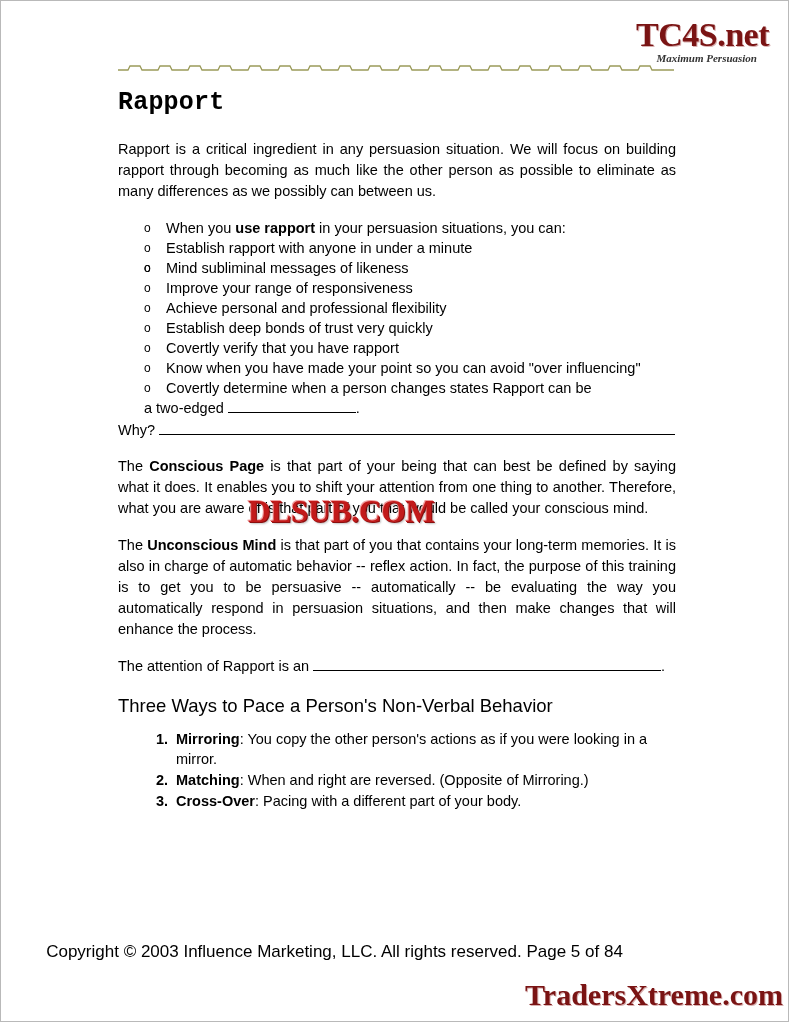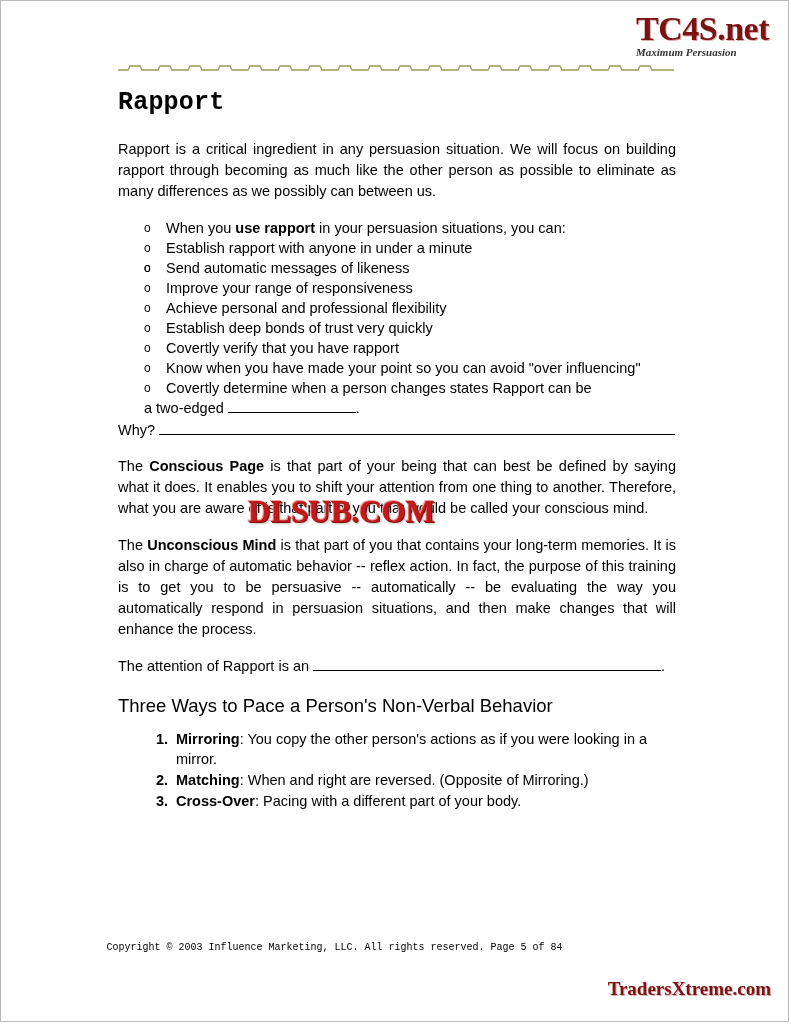--- a/index.html
+++ b/index.html
@@ -20,22 +20,23 @@
     left: 0; top: 0;
     width: 789px;
     height: 1022px;
     border: 1px solid #b9b9b9;
     box-sizing: border-box;
     pointer-events: none;
   }
   
   .header {
     position: absolute;
-    top: 10px;
+    top: 16px;
     right: 22px;
+    text-align: right;
   }
   .brand-logo {
     font-family: "Liberation Serif", serif;
     font-size: 34px;
     font-weight: bold;
     color: #7a1414;
     letter-spacing: -0.5px;
     line-height: 38px;
     text-shadow: 1px 1px 0 #d8b0b0;
   }
@@ -159,29 +160,29 @@
     padding: 2px 6px;
     border-radius: 2px;
   }
   
   .footer-copyright {
     position: absolute;
     left: 0;
     top: 942px;
     width: 669px;
     text-align: center;
-    font-family: Liberation Mono, monospace;
-    font-size: 10px;
+    font-family: Liberation Sans, sans-serif;
+    font-size: 17px;
   }
   .footer-brand {
     position: absolute;
-    right: 20px;
+    right: 8px;
     top: 978px;
     font-family: "Liberation Serif", serif;
-    font-size: 19px;
+    font-size: 30px;
     font-weight: bold;
     color: #7a1414;
     text-shadow: 1px 1px 0 #d8b0b0;
   }
 </style>
 </head>
 <body>
 
 <div class="page-border"></div>
 
@@ -211,21 +212,21 @@
     </li>
     <li>
       <span class="marker">o</span>
       <span>Establish rapport with anyone in under a minute</span>
     </li>
     <li>
       <span class="marker">o</span>
     </li>
     <li>
       <span class="marker">o</span>
-      <span>Send automatic messages of likeness</span>
+      <span>Mind subliminal messages of likeness</span>
     </li>
     <li>
       <span class="marker">o</span>
       <span>Improve your range of responsiveness</span>
     </li>
     <li>
       <span class="marker">o</span>
       <span>Achieve personal and professional flexibility</span>
     </li>
     <li>

